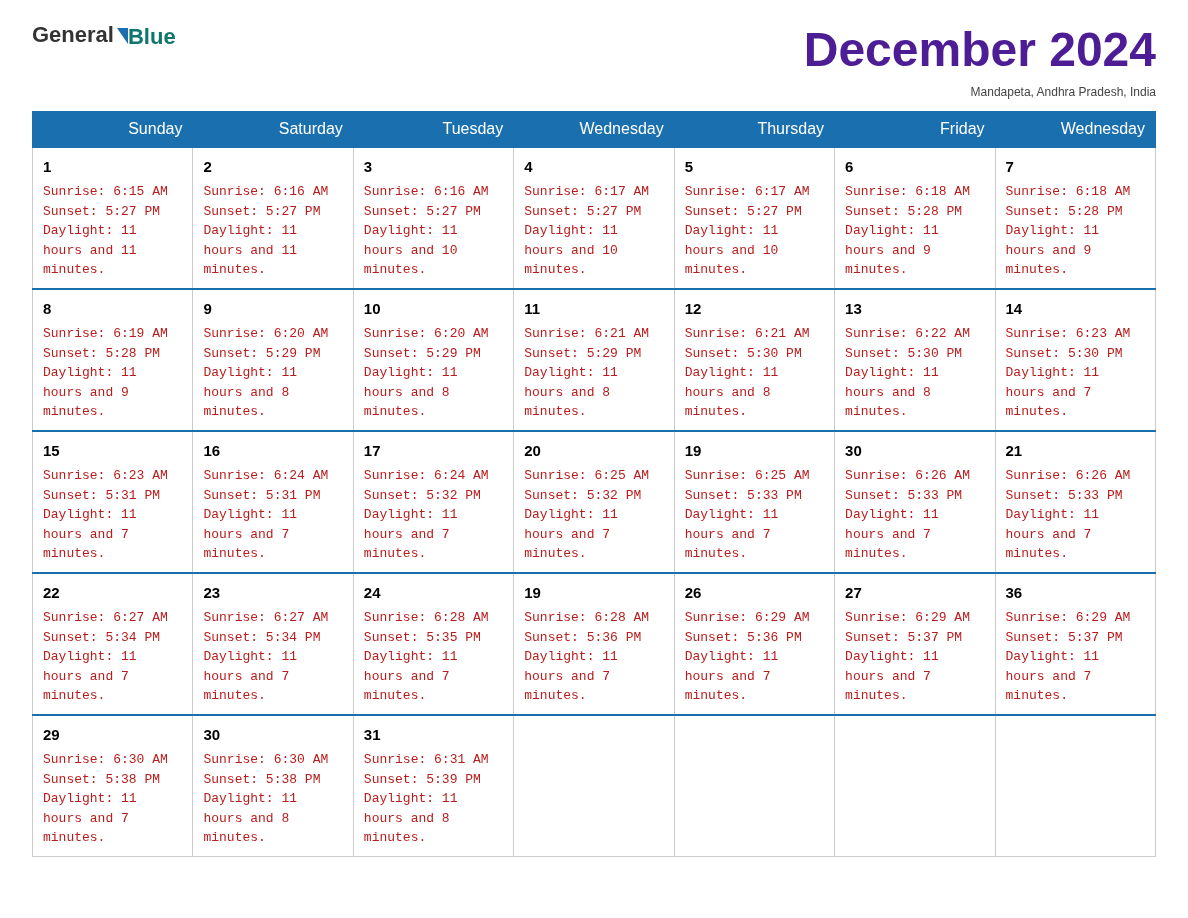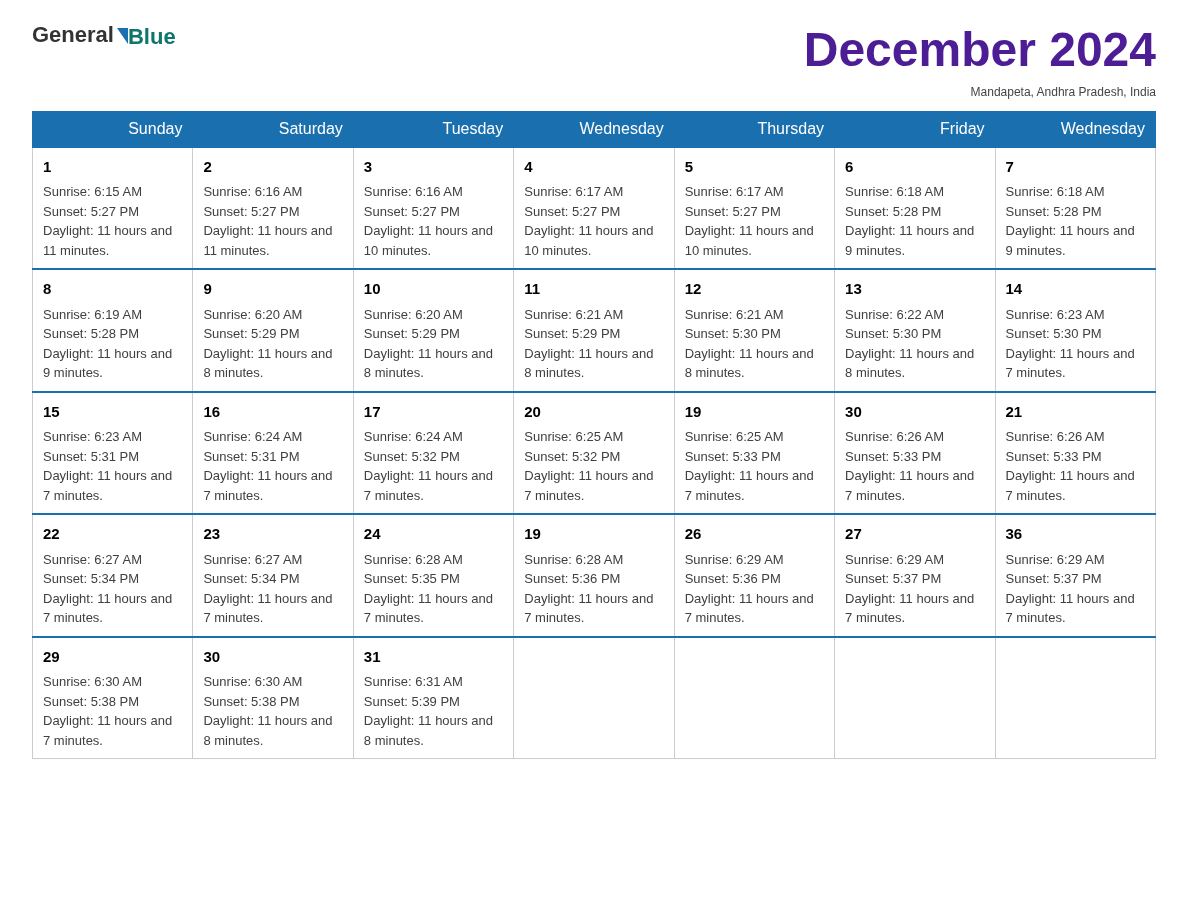--- a/index.html
+++ b/index.html
@@ -68,22 +68,23 @@
       width: calc(100% / 7);
       min-height: 110px;
     }
     .calendar td .day-num {
       font-size: 15px;
       font-weight: bold;
       display: block;
       margin-bottom: 4px;
     }
     .calendar td .day-info {
-      color: #404040;
+      color: #b91c1c;
       font-size: 13px;
+      font-family: Liberation Mono, monospace;
     }
     .calendar tr.week-row td {
       border-top: 2px solid #1a6faf;
     }
     .empty-cell {
       background: #fff;
     }
   </style>
 </head>
 <body>

